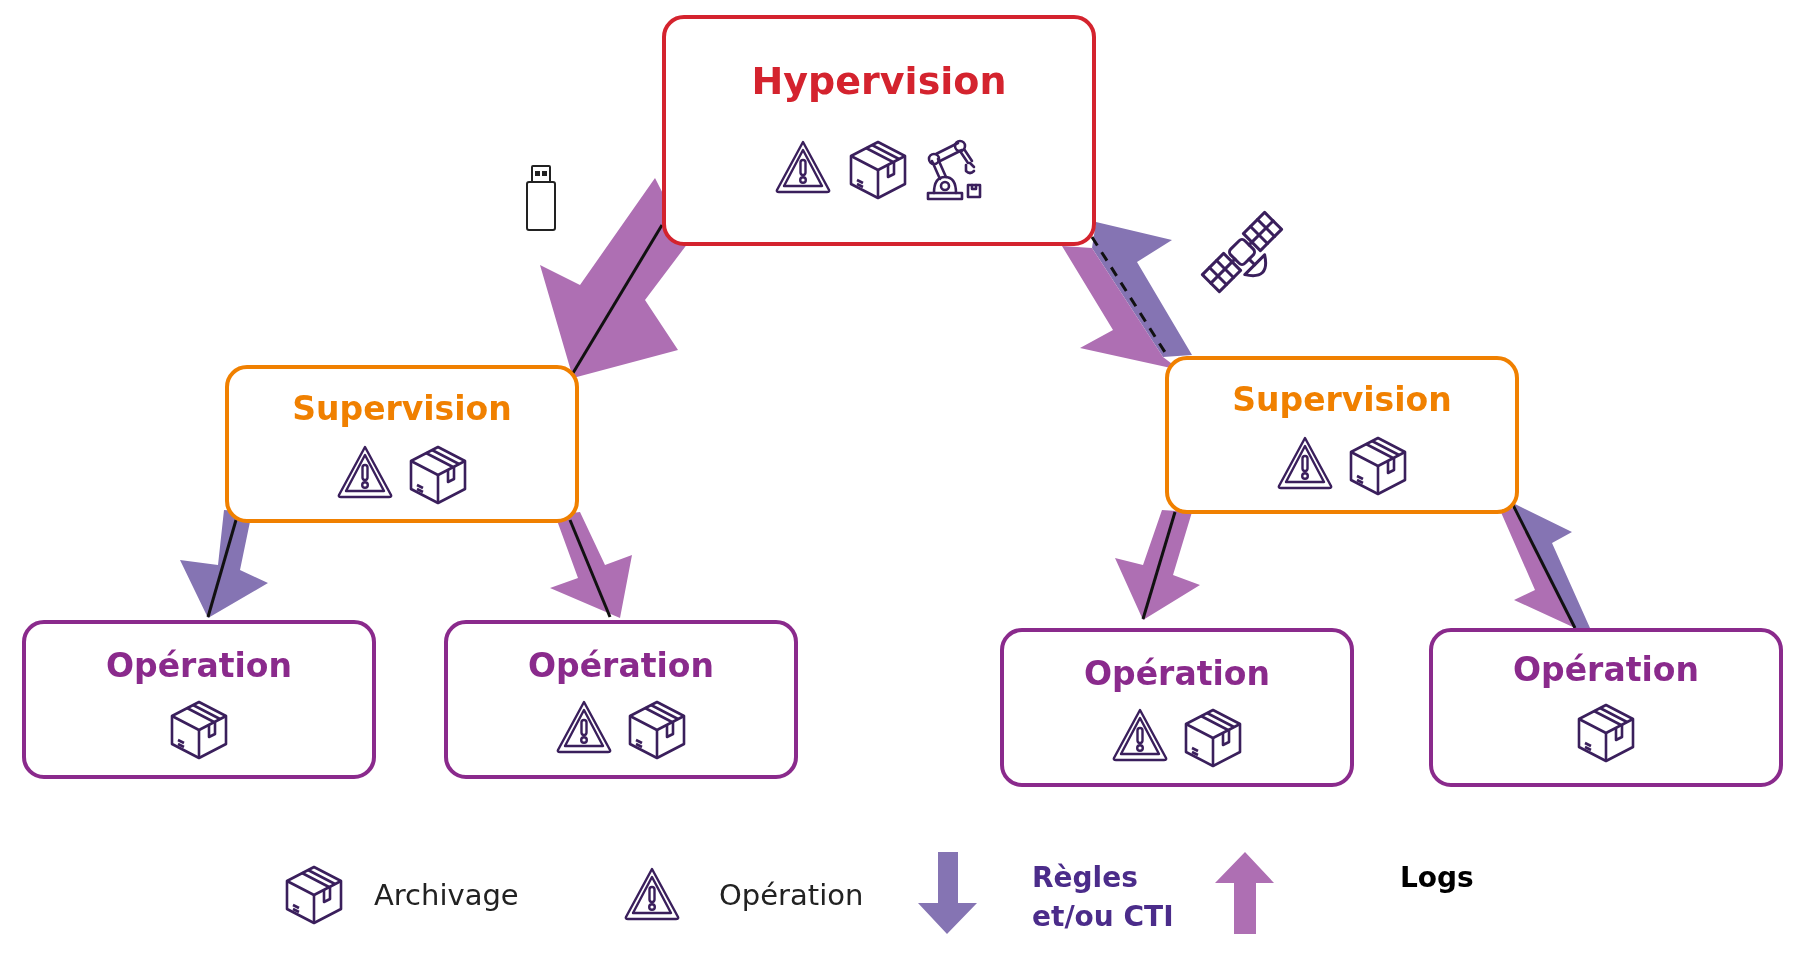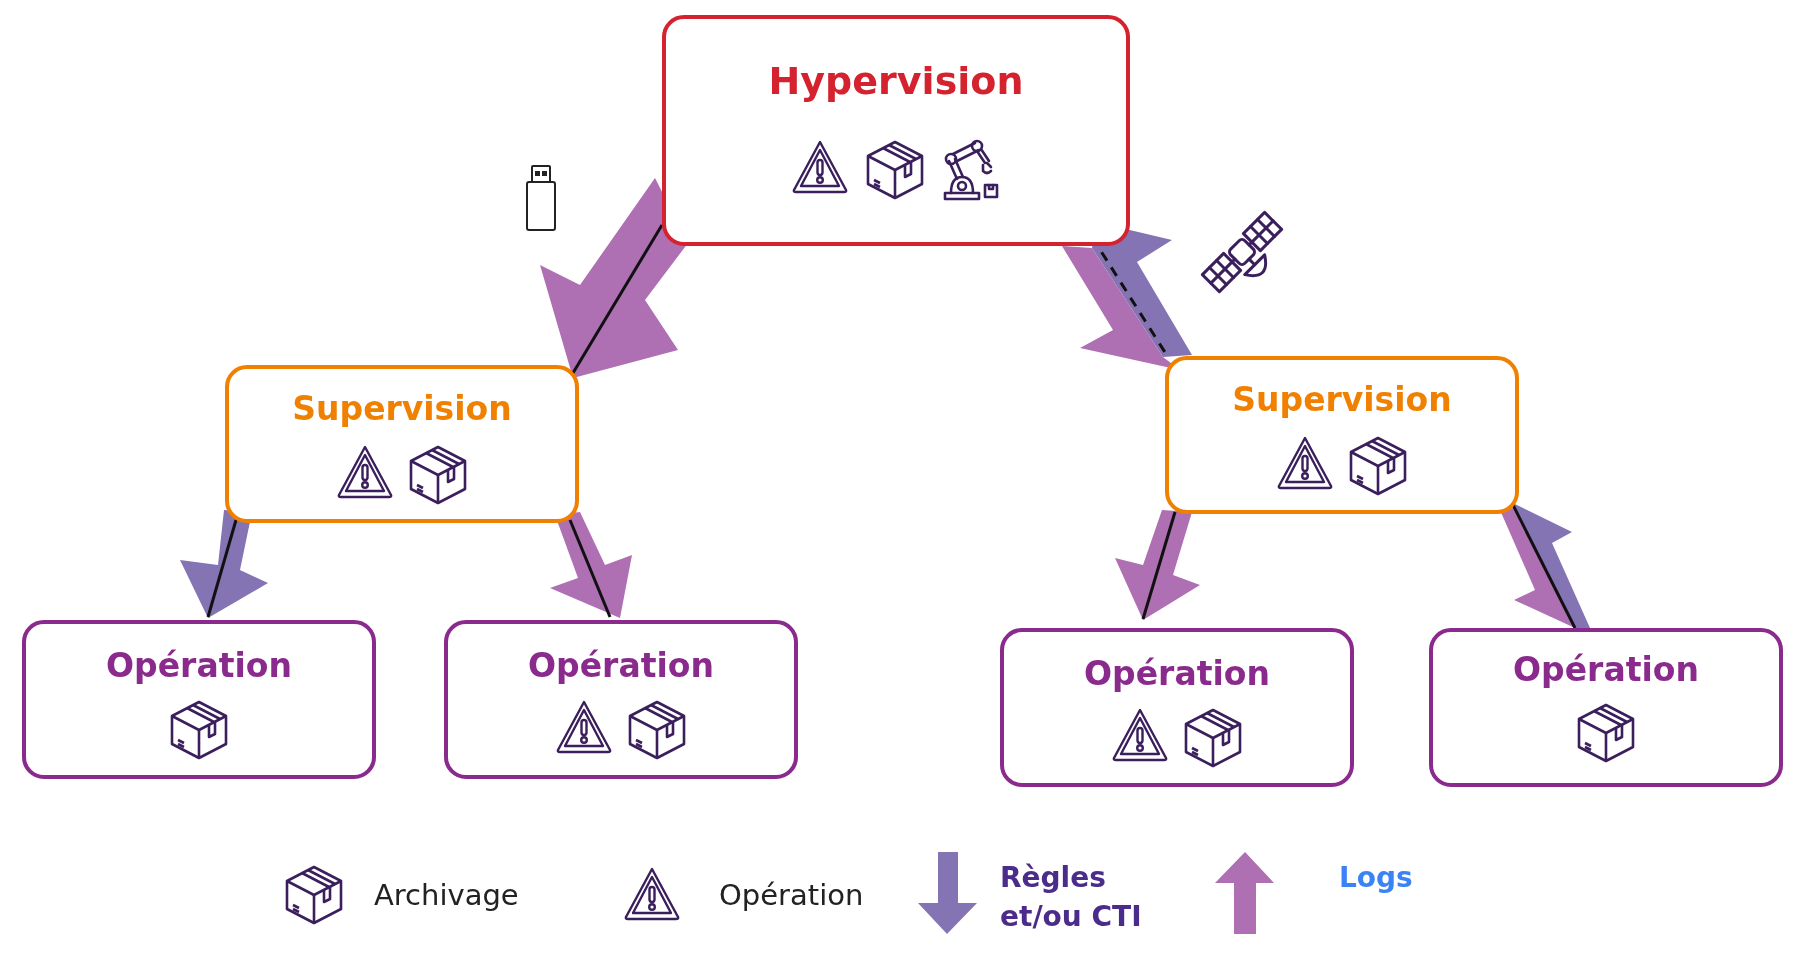--- a/index.html
+++ b/index.html
@@ -3,21 +3,21 @@
 <meta charset="utf-8">
 <style>
   html,body{margin:0;padding:0;background:#fff;}
   body{width:1804px;height:971px;position:relative;overflow:hidden;font-family:"DejaVu Sans","Liberation Sans",sans-serif;}
   svg.canvas{position:absolute;left:0;top:0;}
   .box{position:absolute;background:#fff;border-style:solid;border-width:4px;border-radius:22px;box-sizing:border-box;}
   .box .title{position:absolute;left:0;right:0;text-align:center;font-weight:bold;}
   .box .icons{position:absolute;left:0;right:0;display:flex;justify-content:center;gap:14px;}
   .icon{display:inline-block;}
   .legend-text{position:absolute;font-weight:normal;font-size:29px;color:#222;}
-  .legend-multi{position:absolute;font-weight:bold;font-size:28px;line-height:39px;}
+  .legend-multi{position:absolute;font-weight:bold;font-size:28px;line-height:39px;margin-left:32px;}
 </style>
 </head>
 <body>
 
 <svg class="canvas" width="1804" height="971" viewBox="0 0 1804 971">
 
   <polygon fill="#AE6FB3" points="655,178 688,243 645,300 678,350 573,378 540,265 580,285"></polygon>
   <line x1="662" y1="225" x2="573" y2="373" stroke="#111" stroke-width="3"></line>
 
   <polygon fill="#8574B3" points="1096,222 1172,240 1137,262 1192,355 1163,357 1092,248"></polygon>
@@ -59,21 +59,21 @@
         <line x1="1252" y1="252" x2="1256" y2="252"></line>
       <line x1="1242" y1="262" x2="1242" y2="270"></line>
       <path d="M1228 270 Q1242 292 1256 270 Z"></path>
     </g>
   </g>
 
   <polygon fill="#8574B3" points="938,852 958,852 958,903 977,903 947,934 918,903 938,903"></polygon>
   <polygon fill="#AE6FB3" points="1234,934 1256,934 1256,883 1274,883 1245,852 1215,883 1234,883"></polygon>
 </svg>
 
-<div class="box" style="left:662px;top:15px;width:468px;height:231px;border-color:#D4232E;">
+<div class="box" style="left:662px;top:15px;width:434px;height:231px;border-color:#D4232E;">
   <div class="title" style="top:40px;font-size:38px;color:#D4232E;">Hypervision</div>
   <div class="icons" style="top:120px;gap:16px;">
     <span class="icon ic-warning"><svg width="58" height="56" viewBox="0 0 58 56" fill="none" stroke="#3A1F5C" stroke-width="2.4" stroke-linejoin="round">
     <path d="M29 3 L55 51 Q56 53 53 53 L5 53 Q2 53 3 51 Z"></path>
     <path d="M29 11 L48 47 L10 47 Z"></path>
     <rect x="26.5" y="21" width="5" height="15" rx="2.5"></rect>
     <circle cx="29" cy="41" r="2.8"></circle>
         </svg></span>
     <span class="icon ic-box"><svg width="60" height="62" viewBox="0 0 60 62" fill="none" stroke="#3A1F5C" stroke-width="2.6" stroke-linejoin="round">
     <path d="M30 3 L57 17 L57 45 L30 59 L3 45 L3 17 Z"></path>
@@ -221,16 +221,16 @@
     <path d="M29 3 L55 51 Q56 53 53 53 L5 53 Q2 53 3 51 Z"></path>
     <path d="M29 11 L48 47 L10 47 Z"></path>
     <rect x="26.5" y="21" width="5" height="15" rx="2.5"></rect>
     <circle cx="29" cy="41" r="2.8"></circle>
       </svg></span>
   <div class="legend-text" style="left:719px;top:878px;">Opération</div>
   <div class="legend-multi" style="left:1000px;top:858px;color:#4B2C8A;">
     <div>Règles</div>
     <div>et/ou CTI</div>
   </div>
-  <div class="legend-multi" style="left:1339px;top:858px;color:#3b82f6;">
+  <div class="legend-multi" style="left:1368px;top:858px;color:#000000;">
     <div>Logs</div>
   </div>
 </div>
 
 </body></html>

